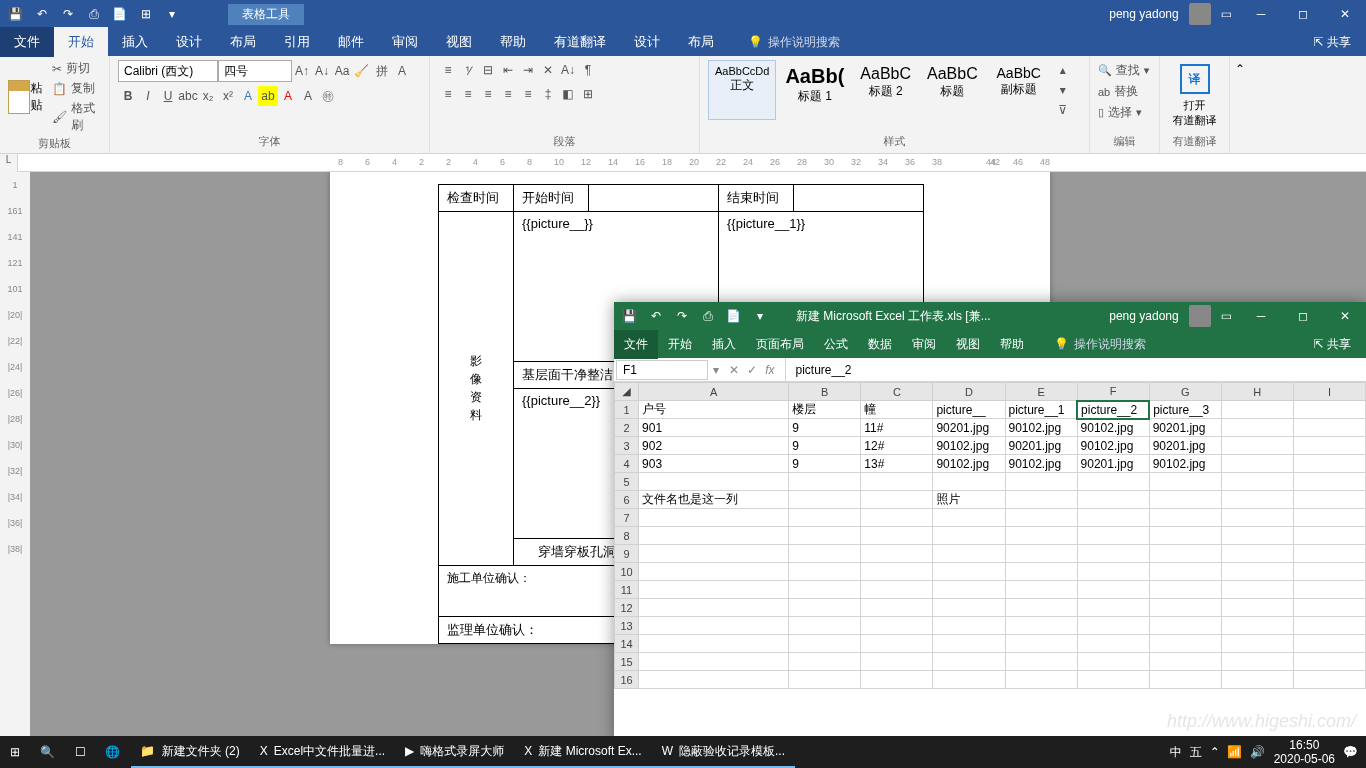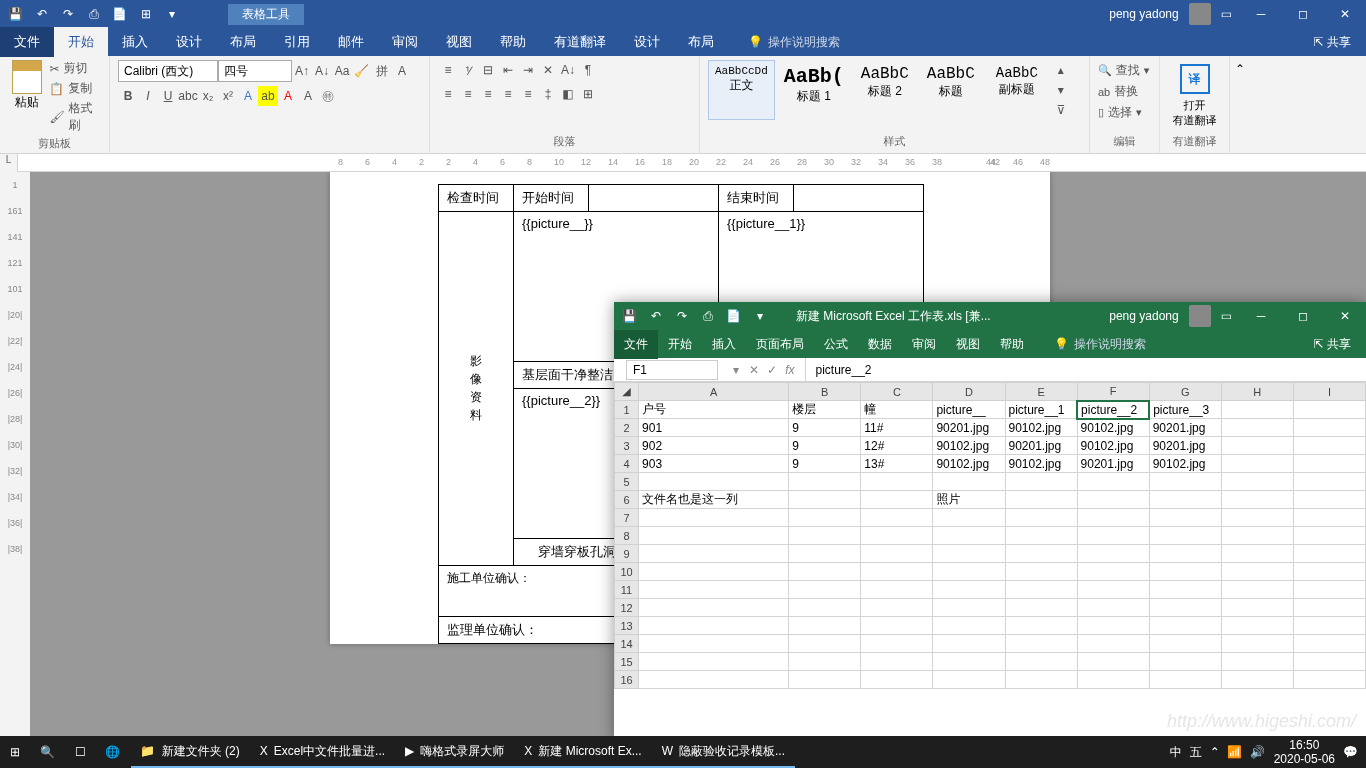--- a/index.html
+++ b/index.html
@@ -17,34 +17,34 @@
 .word-tabs{height:28px;background:#2b579a;display:flex;align-items:center}
 .tab{color:#fff;padding:6px 14px;cursor:pointer;font-size:13px}
 .tab.file{background:#1e3f73}
 .tab.active{background:#f3f3f3;color:#2b579a}
 .tell-me{margin-left:20px;color:#d0d8e8;display:flex;align-items:center;gap:5px}
 .share{margin-left:auto;color:#fff;padding-right:15px}
 .ribbon{height:98px;background:#f3f3f3;border-bottom:1px solid #d4d4d4;display:flex}
 .ribbon-group{border-right:1px solid #e1e1e1;padding:4px 8px;display:flex;flex-direction:column}
 .ribbon-group-label{text-align:center;font-size:11px;color:#666;margin-top:auto;padding-top:2px}
 .clipboard{width:110px}
-.paste-btn{display:flex;flex-direction:column;align-items:center;width:40px}
+.paste-btn{display:flex;flex-direction:row;align-items:center;width:40px}
 .paste-icon{width:30px;height:34px;background:linear-gradient(#d4a84a 30%,#fff 30%);border:1px solid #bfa050}
 .clip-side{display:flex;flex-direction:column;gap:3px;font-size:11px;color:#555}
 .clip-side span{display:flex;align-items:center;gap:4px}
 .font-group{width:320px}
 .font-row{display:flex;gap:0;align-items:center;margin-bottom:4px}
 .combo{border:1px solid #ababab;background:#fff;padding:2px 5px;height:22px;display:flex;align-items:center}
 .font-combo{width:100px}
 .size-combo{width:74px}
 .fmt-btn{width:20px;height:20px;display:flex;align-items:center;justify-content:center;cursor:pointer;color:#555}
 .para-group{width:270px}
 .styles-group{width:390px}
 .style-item{border:1px solid transparent;padding:4px 6px;text-align:center;cursor:pointer;min-width:64px}
-.style-preview{font-family:Liberation Mono, monospace}
+.style-preview{font-family:Liberation Sans, sans-serif}
 .style-normal{border:1px solid #b1c8e7;background:#e9eff9}
 .edit-group{width:70px}
 .edit-group .edit-item{display:flex;align-items:center;gap:4px;font-size:11px;color:#555;padding:2px 0}
 .trans-group{width:70px;text-align:center}
 .trans-icon{border:2px solid #1976d2;width:30px;height:30px;margin:4px auto;display:flex;align-items:center;justify-content:center;color:#1976d2;font-weight:bold}
 .ruler-area{height:18px;background:#fff;display:flex}
 .ruler-left{width:18px;background:#f3f3f3;border-right:1px solid #d4d4d4;text-align:center;font-size:10px;color:#666}
 .ruler-h{flex:1;position:relative;background:#fff;border-bottom:1px solid #d4d4d4}
 .ruler-tick{position:absolute;top:3px;font-size:9px;color:#999}
 .doc-area{position:absolute;top:172px;left:0;right:0;bottom:24px;background:#999;overflow:hidden}
@@ -54,21 +54,21 @@
 .doc-table{border-collapse:collapse;margin-left:108px;margin-top:12px}
 .doc-table td{border:1px solid #000;padding:4px 8px;font-size:13px;vertical-align:top}
 .statusbar{position:absolute;bottom:0;left:0;right:0;height:24px;background:#f3f3f3;border-top:1px solid #d4d4d4;display:flex;align-items:center;padding:0 10px;font-size:11px;color:#555;gap:18px}
 
 .excel-app{position:absolute;top:302px;left:614px;width:752px;height:440px;background:#fff;box-shadow:0 0 15px rgba(0,0,0,.4)}
 .excel-titlebar{height:28px;background:#217346;display:flex;align-items:center;color:#fff}
 .excel-title{font-size:12px}
 .excel-tabs{height:28px;background:#217346;display:flex;align-items:center}
 .excel-tabs .tab{font-size:12px;padding:6px 10px}
 .formula-bar{height:24px;background:#fff;border-bottom:1px solid #d4d4d4;display:flex;align-items:center}
-.name-box{width:92px;border:1px solid #ccc;padding:2px 6px;height:20px;margin:0 12px}
+.name-box{width:92px;border:1px solid #ccc;padding:2px 6px;height:20px;margin:0 2px}
 .fx-btns{display:flex;gap:8px;padding:0 10px;color:#888}
 .fx-input{flex:1;padding:2px 10px;border-left:1px solid #d4d4d4;height:100%;display:flex;align-items:center}
 .grid{position:relative;background:#fff}
 .grid table{border-collapse:collapse;width:100%}
 .grid th{background:#e6e6e6;border:1px solid #d0d0d0;font-weight:normal;font-size:11px;color:#444;height:18px}
 .grid .col-h{width:72px}
 .grid .row-h{width:24px;background:#e6e6e6;text-align:center}
 .grid td{border:1px solid #d4d4d4;height:18px;padding:0 3px;font-size:12px;text-align:left}
 .col-A{width:150px!important}
 .selected-col{background:#ccc}
@@ -162,20 +162,21 @@
           </span>
         <span class="fmt-btn">abc</span>
         <span class="fmt-btn">x₂</span>
         <span class="fmt-btn">x²</span>
         <span class="fmt-btn" style="color:#3b78c8">A</span>
         <span class="fmt-btn" style="background:#ffff00">ab</span>
         <span class="fmt-btn" style="color:red">A</span>
         <span class="fmt-btn">A</span>
         <span class="fmt-btn">㊕</span>
       </div>
+      <div class="ribbon-group-label">字体</div>
     </div>
     <div class="ribbon-group para-group">
       <div class="font-row">
         <span class="fmt-btn">≡</span>
         <span class="fmt-btn">⅟</span>
         <span class="fmt-btn">⊟</span>
         <span class="fmt-btn">⇤</span>
         <span class="fmt-btn">⇥</span>
         <span class="fmt-btn">✕</span>
         <span class="fmt-btn">A↓</span>

